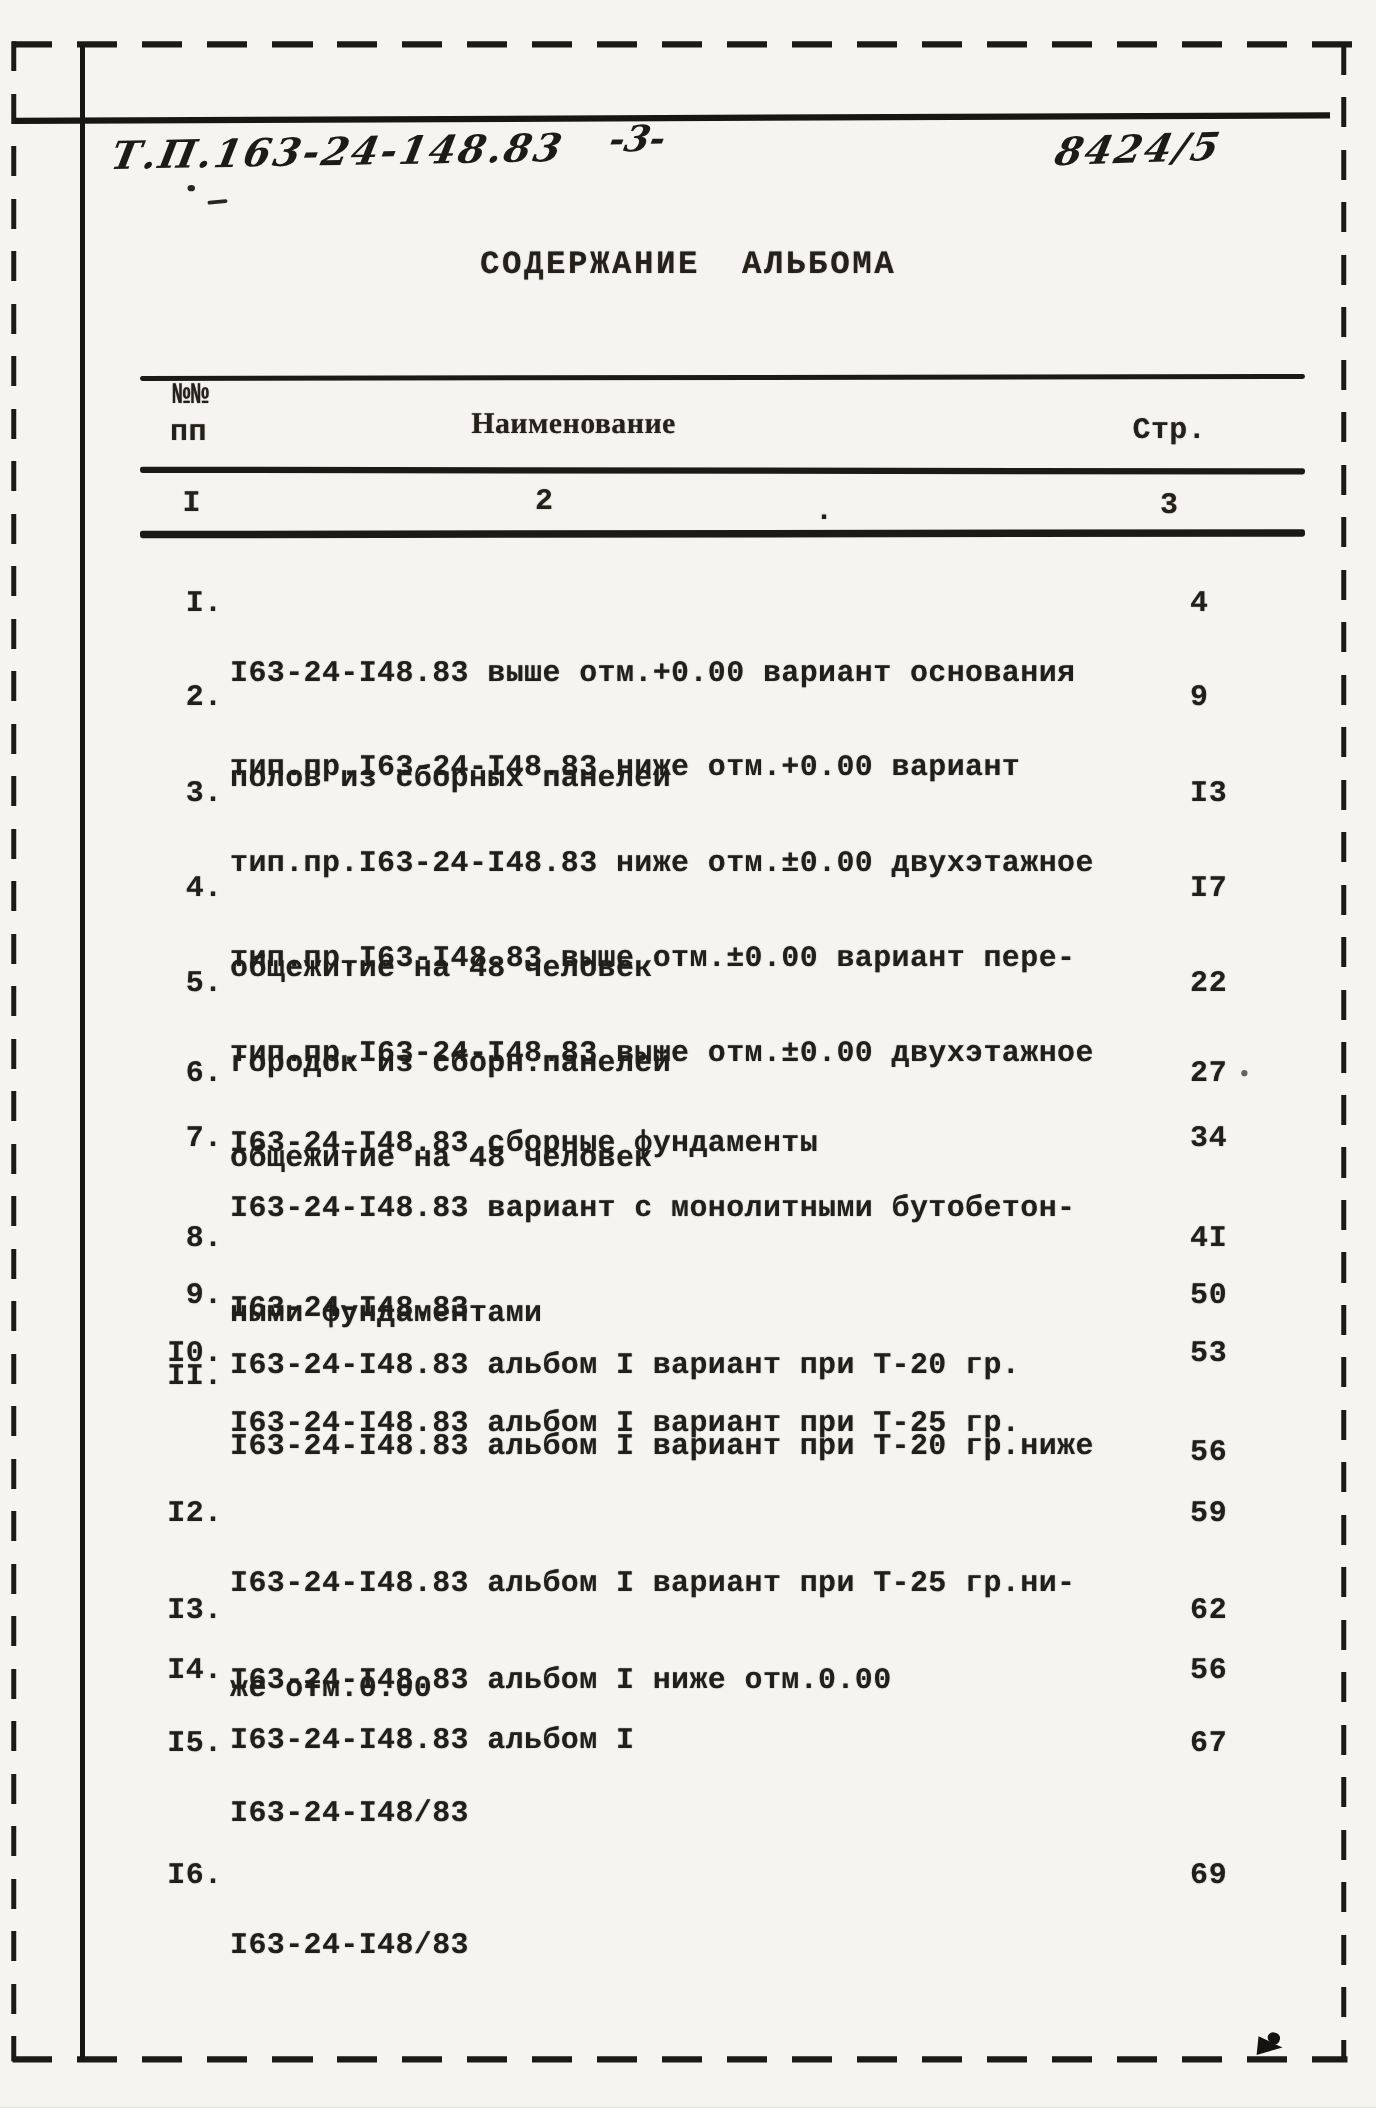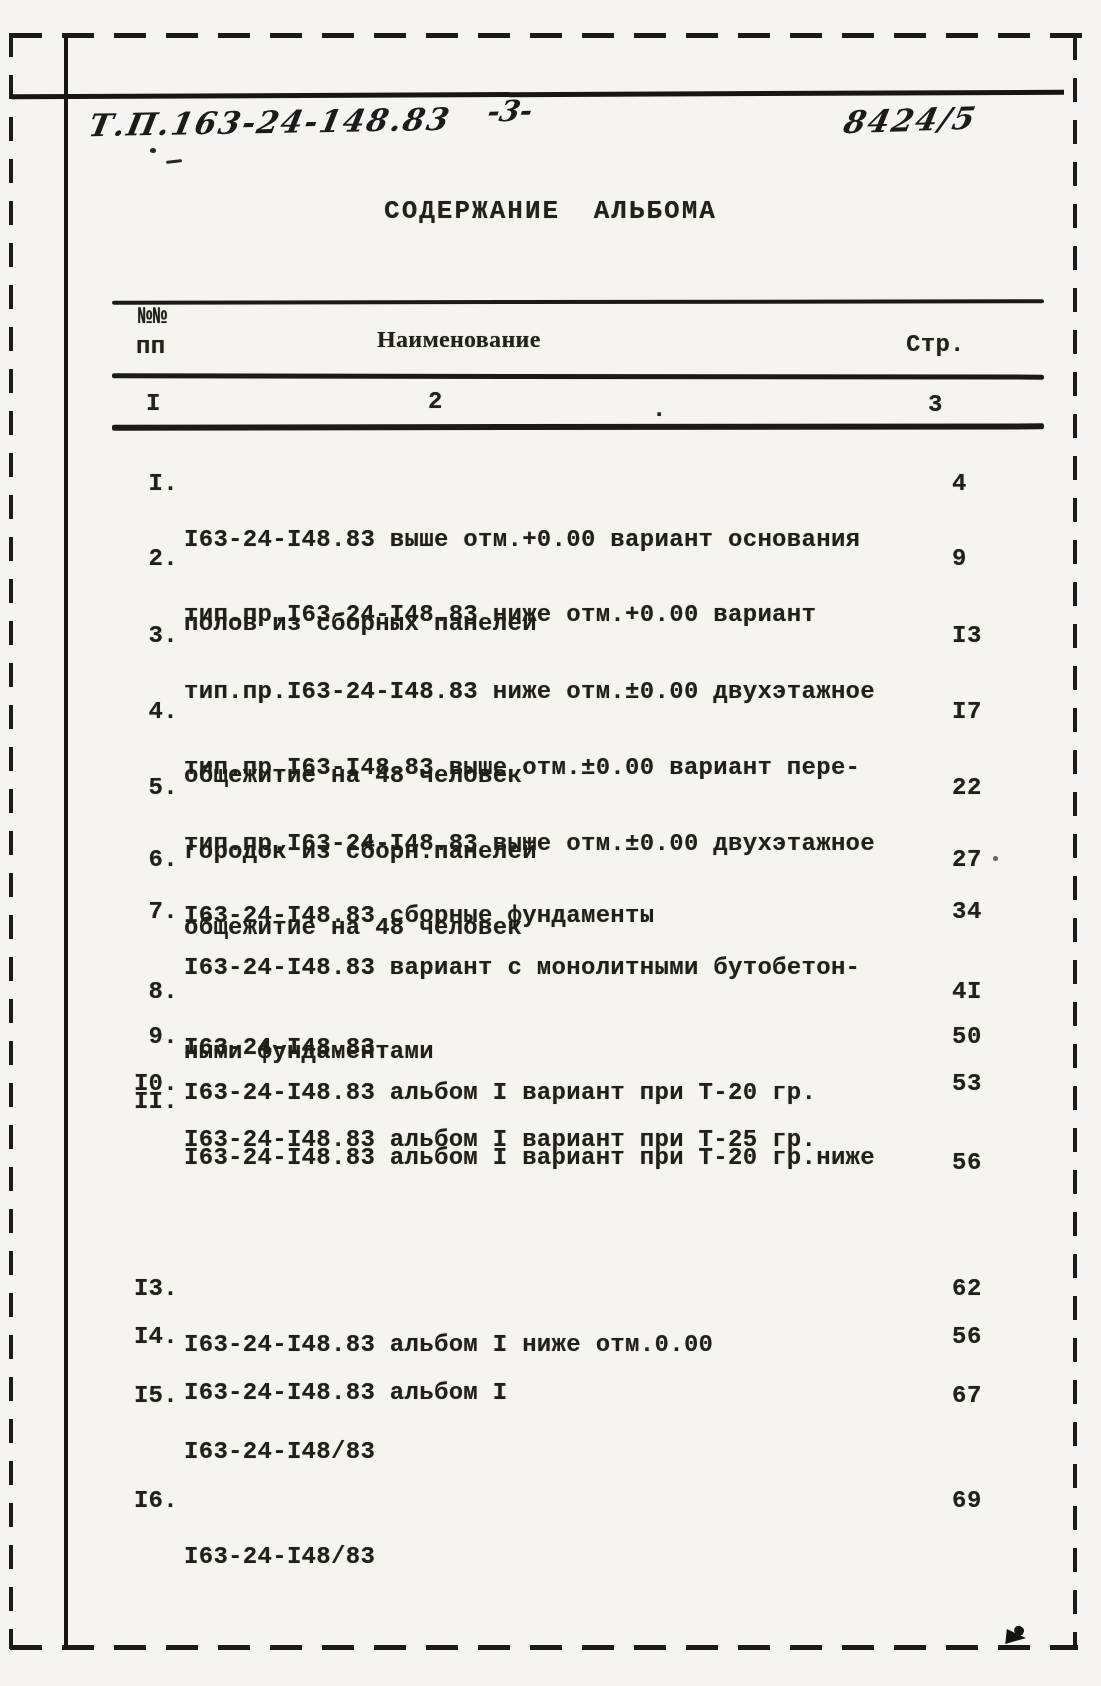--- a/index.html
+++ b/index.html
@@ -191,20 +191,28 @@
   </div>
 
   <div class="row" style="top:1088px">
     <span class="num">II.</span>
     <span class="pg pg2">56</span>
     <div class="txt">
       <div>I63-24-I48.83 альбом I вариант при Т-20 гр.ниже</div>
     </div>
   </div>
 
+  <div class="row" style="top:1198px">
+    <span class="num">I2.</span>
+    <span class="pg">59</span>
+    <div class="txt">
+      <div>I63-24-I48.83 альбом I вариант при Т-25 гр.ни-</div>
+      <div>же отм.0.00</div>
+    </div>
+  </div>
 
   <div class="row" style="top:1275px">
     <span class="num">I3.</span>
     <span class="pg">62</span>
     <div class="txt">
       <div>I63-24-I48.83 альбом I ниже отм.0.00</div>
     </div>
   </div>
 
   <div class="row" style="top:1323px">

